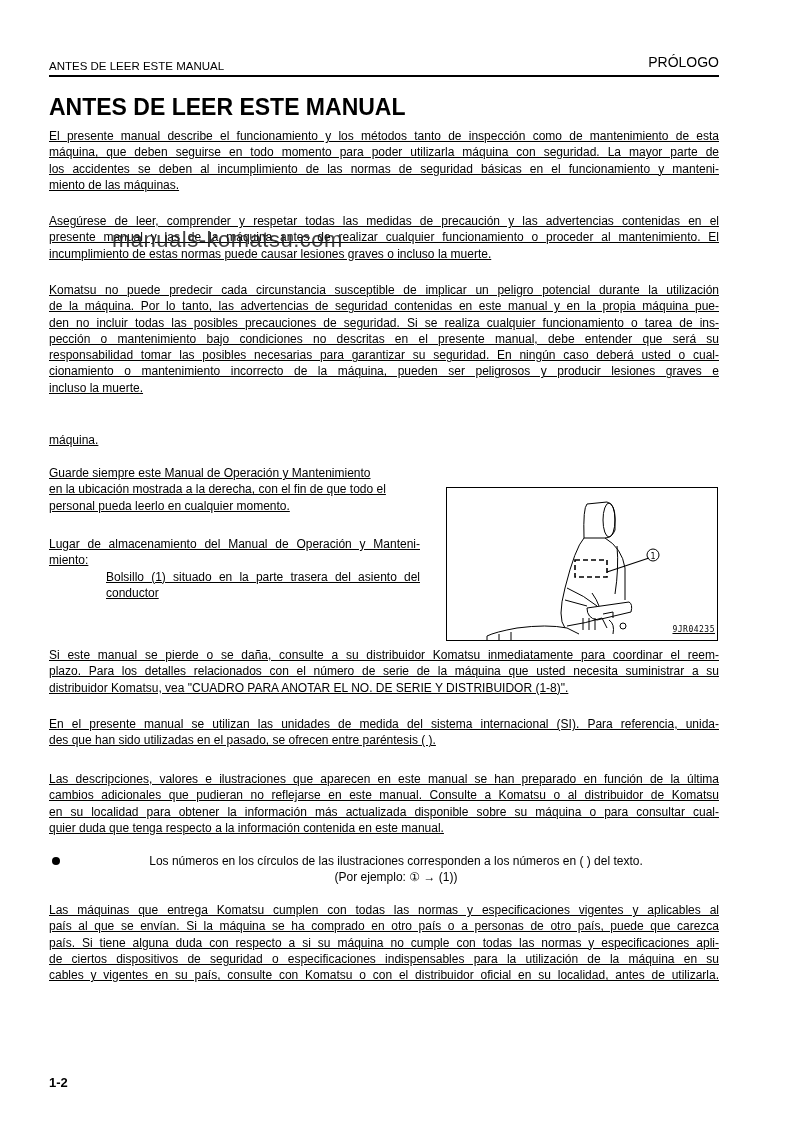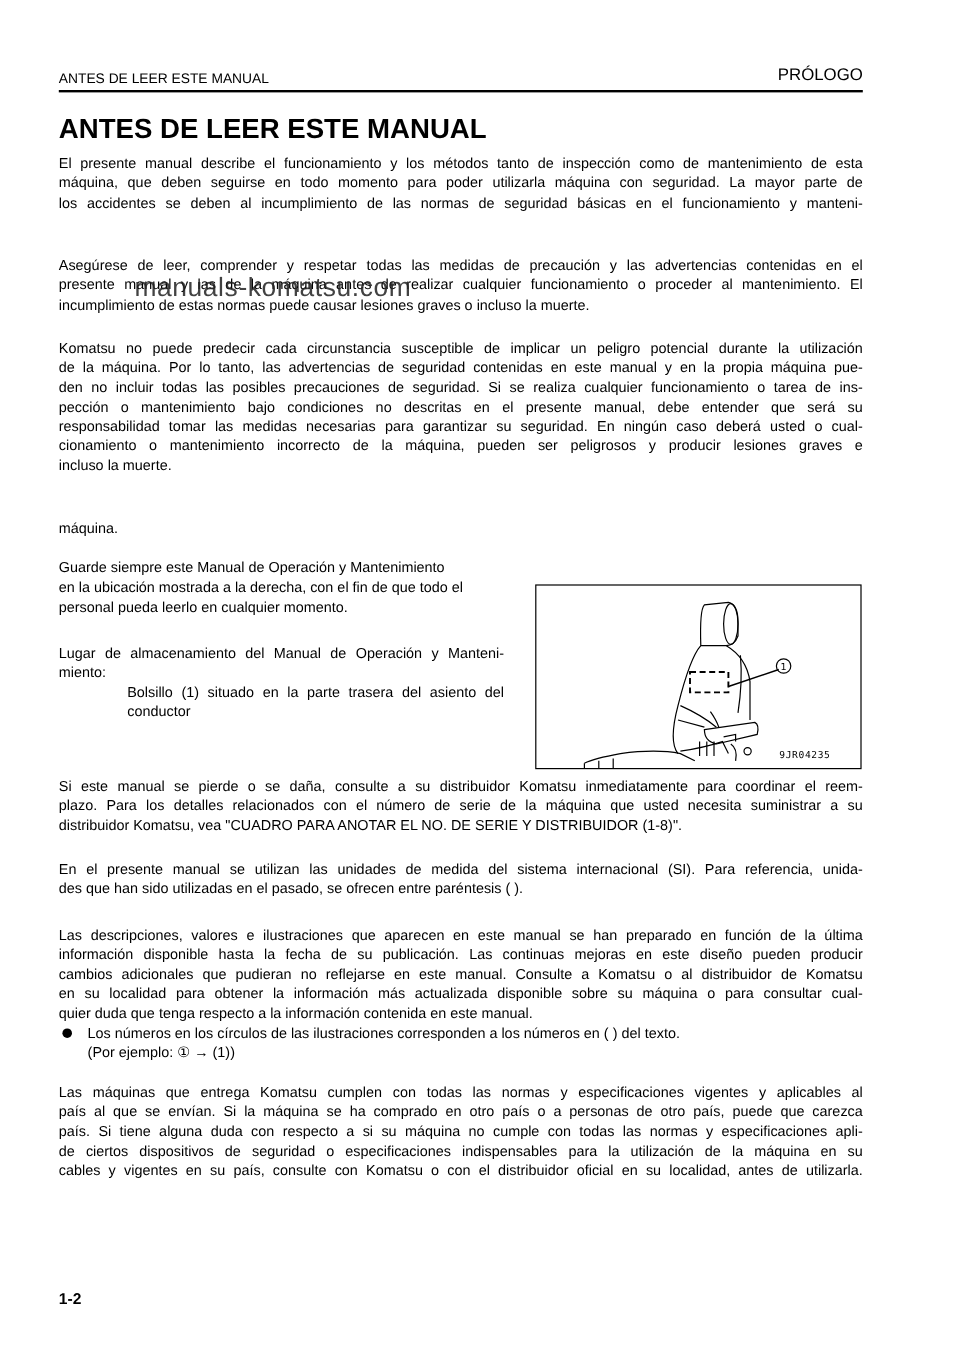--- a/index.html
+++ b/index.html
@@ -3,66 +3,67 @@
 <meta charset="utf-8">
 <style>
   html, body { margin: 0; padding: 0; background: #ffffff; }
   body { width: 794px; height: 1123px; position: relative; overflow: hidden;
          font-family: "Liberation Sans", sans-serif; color: #000; }
   .header-left { position: absolute; left: 49px; top: 60px; font-size: 11.5px; letter-spacing: 0; }
   .header-right { position: absolute; right: 75px; top: 54px; font-size: 14px; }
   .header-rule { position: absolute; left: 49px; top: 75px; width: 670px; height: 2px; background: #000; }
   .title { position: absolute; left: 49px; top: 94px; font-size: 23px; font-weight: bold; margin: 0; }
   .para { position: absolute; left: 49px; width: 670px; font-size: 12px; line-height: 16.3px;
-          margin: 0; text-align: justify; }
+          margin: 0; text-align: justify; text-decoration: underline; }
   .para .ln { display: block; white-space: nowrap; }
   .para .ln.j { text-align: justify; text-align-last: justify; white-space: normal; }
   .narrow { width: 371px; }
   .indent { padding-left: 57px; }
-  .bullet-row { position: absolute; left: 49px; top: 853px; width: 670px; font-size: 12px; line-height: 16.3px; }
+  .bullet-row { position: absolute; left: 49px; top: 853px; width: 670px; font-size: 12px; line-height: 16.3px; text-align: center; }
   .bullet-dot { position: absolute; left: 3px; top: 4px; width: 8px; height: 8px; border-radius: 50%; background: #000; }
   .bullet-text { margin-left: 24px; }
   .figure { position: absolute; left: 446px; top: 487px; width: 272px; height: 154px;
             border: 1.5px solid #000; box-sizing: border-box; background: #fff; }
   .figure svg { position: absolute; left: 0; top: 0; }
-  .fig-code { position: absolute; right: 25px; bottom: 6px; font-family: "DejaVu Sans Mono", monospace;
-              font-size: 8px; letter-spacing: 0.5px; }
+  .fig-code { position: absolute; right: 2px; bottom: 6px; font-family: "DejaVu Sans Mono", monospace;
+              font-size: 8px; letter-spacing: 0.5px; text-decoration: underline; }
   .watermark { position: absolute; left: 112px; top: 227px; font-size: 22px; color: #222;
                letter-spacing: 0.5px; opacity: 0.85; }
   .page-num { position: absolute; left: 49px; top: 1075px; font-size: 13px; font-weight: bold; }
 </style>
 </head>
 <body>
 
 <div class="header-left">ANTES DE LEER ESTE MANUAL</div>
 <div class="header-right">PRÓLOGO</div>
 <div class="header-rule"></div>
 
 <h1 class="title">ANTES DE LEER ESTE MANUAL</h1>
 
 <div class="para" style="top:128px">
   <span class="ln j">El presente manual describe el funcionamiento y los métodos tanto de inspección como de mantenimiento de esta</span>
   <span class="ln j">máquina, que deben seguirse en todo momento para poder utilizarla máquina con seguridad. La mayor parte de</span>
   <span class="ln j">los accidentes se deben al incumplimiento de las normas de seguridad básicas en el funcionamiento y manteni-</span>
+  <span class="ln">miento de las máquinas.</span>
 </div>
 
 <div class="para" style="top:213px">
   <span class="ln j">Asegúrese de leer, comprender y respetar todas las medidas de precaución y las advertencias contenidas en el</span>
   <span class="ln j">presente manual y las de la máquina antes de realizar cualquier funcionamiento o proceder al mantenimiento. El</span>
   <span class="ln">incumplimiento de estas normas puede causar lesiones graves o incluso la muerte.</span>
 </div>
 
 <div class="watermark">manuals-komatsu.com</div>
 
 <div class="para" style="top:282px">
   <span class="ln j">Komatsu no puede predecir cada circunstancia susceptible de implicar un peligro potencial durante la utilización</span>
   <span class="ln j">de la máquina. Por lo tanto, las advertencias de seguridad contenidas en este manual y en la propia máquina pue-</span>
   <span class="ln j">den no incluir todas las posibles precauciones de seguridad. Si se realiza cualquier funcionamiento o tarea de ins-</span>
   <span class="ln j">pección o mantenimiento bajo condiciones no descritas en el presente manual, debe entender que será su</span>
-  <span class="ln j">responsabilidad tomar las medidas necesarias para garantizar su seguridad. En ningún caso deberá usted o cual-</span>
+  <span class="ln j">responsabilidad tomar las posibles necesarias para garantizar su seguridad. En ningún caso deberá usted o cual-</span>
   <span class="ln j">cionamiento o mantenimiento incorrecto de la máquina, pueden ser peligrosos y producir lesiones graves e</span>
   <span class="ln">incluso la muerte.</span>
 </div>
 
 <div class="para" style="top:432px">
   <span class="ln">máquina.</span>
 </div>
 
 <div class="para narrow" style="top:465px">
   <span class="ln">Guarde siempre este Manual de Operación y Mantenimiento</span>
@@ -117,21 +118,20 @@
   <span class="ln">distribuidor Komatsu, vea "CUADRO PARA ANOTAR EL NO. DE SERIE Y DISTRIBUIDOR (1-8)".</span>
 </div>
 
 <div class="para" style="top:716px">
   <span class="ln j">En el presente manual se utilizan las unidades de medida del sistema internacional (SI). Para referencia, unida-</span>
   <span class="ln">des que han sido utilizadas en el pasado, se ofrecen entre paréntesis ( ).</span>
 </div>
 
 <div class="para" style="top:771px">
   <span class="ln j">Las descripciones, valores e ilustraciones que aparecen en este manual se han preparado en función de la última</span>
-  <span class="ln j">información disponible hasta la fecha de su publicación. Las continuas mejoras en este diseño pueden producir</span>
   <span class="ln j">cambios adicionales que pudieran no reflejarse en este manual. Consulte a Komatsu o al distribuidor de Komatsu</span>
   <span class="ln j">en su localidad para obtener la información más actualizada disponible sobre su máquina o para consultar cual-</span>
   <span class="ln">quier duda que tenga respecto a la información contenida en este manual.</span>
 </div>
 
 <div class="bullet-row">
   <span class="bullet-dot"></span>
   <div class="bullet-text">
     <span class="ln" style="display:block">Los números en los círculos de las ilustraciones corresponden a los números en ( ) del texto.</span>
     <span class="ln" style="display:block">(Por ejemplo: ① → (1))</span>

